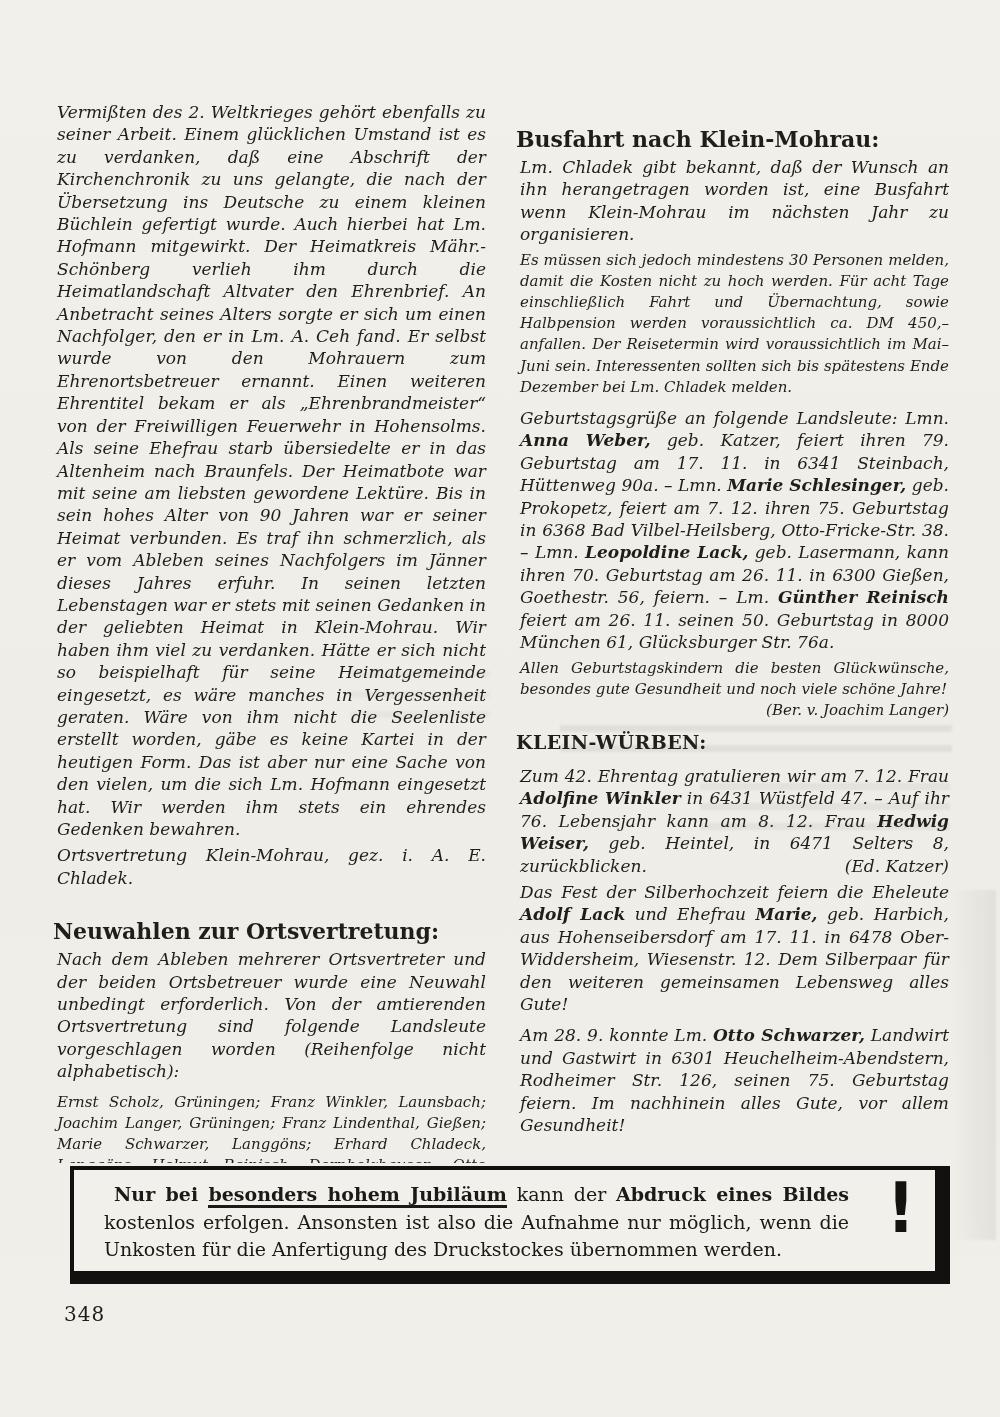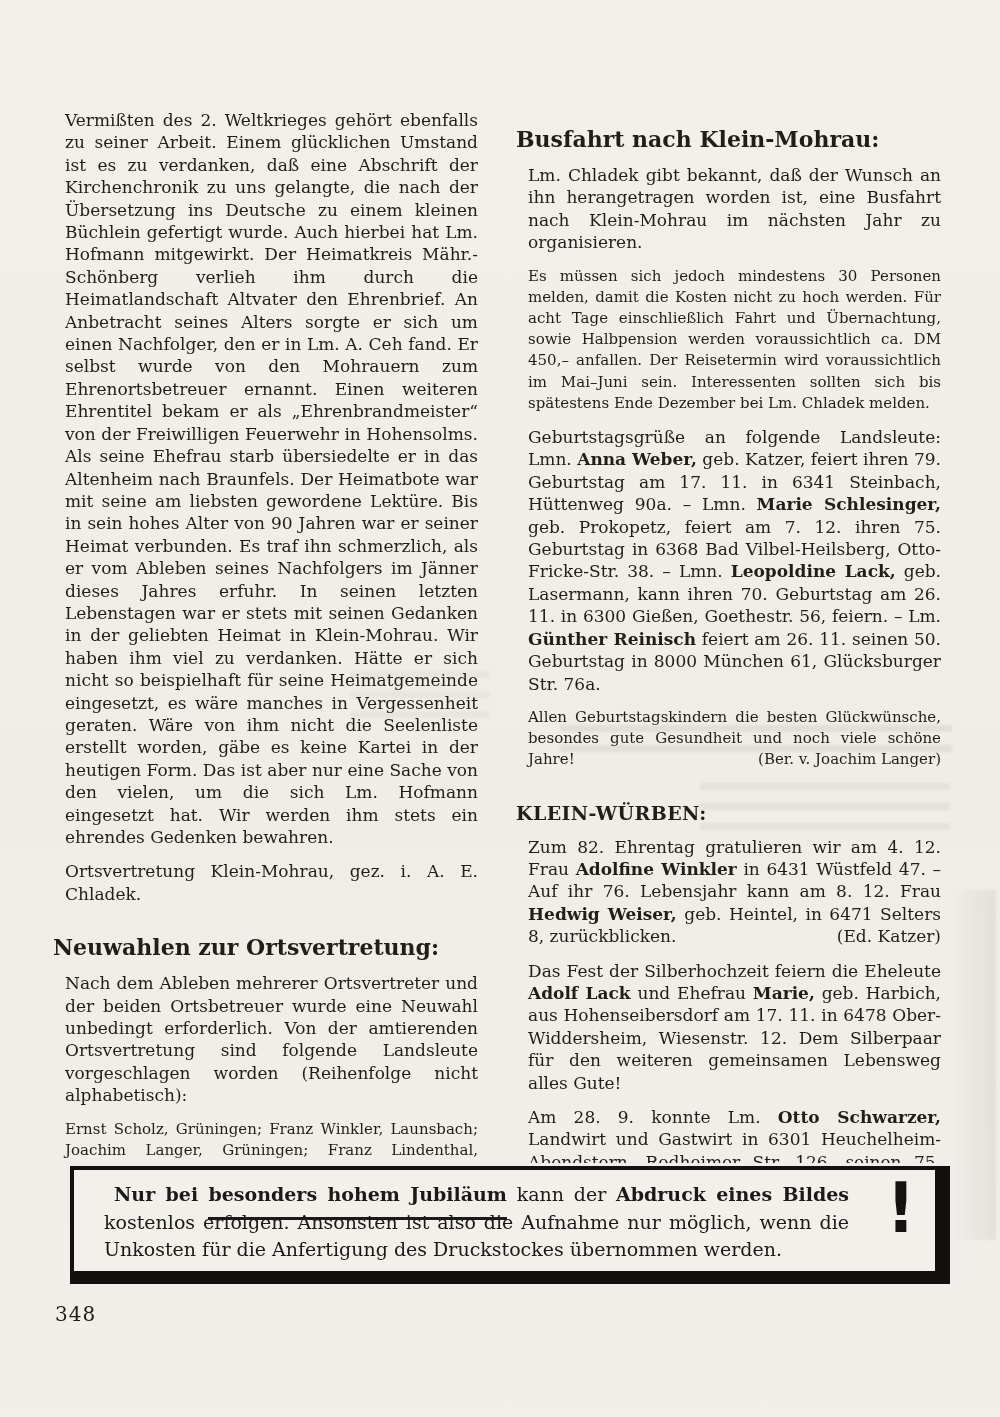--- a/index.html
+++ b/index.html
@@ -5,49 +5,49 @@
   html,body{margin:0;padding:0;background:#efeee8;}
   .page{
     position:relative;width:1000px;height:1417px;overflow:hidden;
     background:linear-gradient(180deg,#f1f0ea 0%,#eeede7 55%,#f0efe9 100%);
     font-family:"DejaVu Serif", serif;
     color:#211e1a;
   }
   .col{position:absolute;width:437px;overflow:hidden;}
   .col-left{left:53px;top:97px;height:1066px;}
   .col-right{left:516px;top:97px;height:1066px;}
-  .para{margin:12px;text-align:justify;hyphens:auto;-webkit-hyphens:auto;}
+  .para{margin:4px;text-align:justify;hyphens:auto;font-style:italic;-webkit-hyphens:auto;}
   .para + .para{margin-top:4px;}
   .para.large{font-size:17px;line-height:22.4px;}
   .para.small{font-size:15px;line-height:21.2px;}
   .gap-top-sm{margin-top:9px !important;}
   .heading{font-size:22px;font-weight:700;margin:29px 0 3px;}
   .heading-caps{font-size:19px;font-weight:700;margin:31px 0 12px;letter-spacing:.4px;}
   .b{font-weight:700;}
-  .u{border-bottom:3px solid currentColor;padding-bottom:12px;}
+  .u{border-bottom:3px solid currentColor;padding-bottom:0;}
   .sig{float:right;margin-left:14px;}
   .notice-box{
     position:absolute;left:70px;top:1166px;width:880px;height:118px;
     box-sizing:border-box;border-style:solid;border-color:#121110;
     border-width:4px 15px 13px 4px;
     background:#f1f0ea;
   }
   .notice-text{
     margin:0;padding:11px 86px 0 30px;
     font-size:19px;line-height:27.5px;text-align:justify;
     text-indent:10px;color:#1c1a16;
   }
   .notice-exclaim{
     position:absolute;right:20px;top:4px;
     font-family:"DejaVu Sans", sans-serif;
     font-size:62px;font-weight:700;color:#151310;
     transform:scaleY(1.12);transform-origin:top;
     line-height:1;
   }
-  .page-number{position:absolute;left:55px;top:1302px;font-size:20px;letter-spacing:1px;}
+  .page-number{position:absolute;left:64px;top:1302px;font-size:20px;letter-spacing:1px;}
   .ghost{position:absolute;pointer-events:none;}
   .ghost-lines{
     background:repeating-linear-gradient(180deg,rgba(0,0,0,0) 0 13px,rgba(95,85,72,.085) 13px 20px);
     filter:blur(1.2px);
   }
   .ghost-strip{
     background:linear-gradient(90deg,rgba(0,0,0,0),rgba(100,90,78,.09));
     filter:blur(1px);
   }
 </style>
@@ -59,26 +59,26 @@
   <div class="col col-left">
       <p class="para large"><span>Vermißten des 2. Weltkrieges gehört ebenfalls zu seiner Arbeit. Einem glücklichen Umstand ist es zu verdanken, daß eine Abschrift der Kirchenchronik zu uns gelangte, die nach der Übersetzung ins Deutsche zu einem kleinen Büchlein gefertigt wurde. Auch hierbei hat Lm. Hofmann mitgewirkt. Der Heimatkreis Mähr.-Schönberg verlieh ihm durch die Heimatlandschaft Altvater den Ehrenbrief. An Anbetracht seines Alters sorgte er sich um einen Nachfolger, den er in Lm. A. Ceh fand. Er selbst wurde von den Mohrauern zum Ehrenortsbetreuer ernannt. Einen weiteren Ehrentitel bekam er als „Ehrenbrandmeister“ von der Freiwilligen Feuerwehr in Hohensolms. Als seine Ehefrau starb übersiedelte er in das Altenheim nach Braunfels. Der Heimatbote war mit seine am liebsten gewordene Lektüre. Bis in sein hohes Alter von 90 Jahren war er seiner Heimat verbunden. Es traf ihn schmerzlich, als er vom Ableben seines Nachfolgers im Jänner dieses Jahres erfuhr. In seinen letzten Lebenstagen war er stets mit seinen Gedanken in der geliebten Heimat in Klein-Mohrau. Wir haben ihm viel zu verdanken. Hätte er sich nicht so beispielhaft für seine Heimatgemeinde eingesetzt, es wäre manches in Vergessenheit geraten. Wäre von ihm nicht die Seelenliste erstellt worden, gäbe es keine Kartei in der heutigen Form. Das ist aber nur eine Sache von den vielen, um die sich Lm. Hofmann eingesetzt hat. Wir werden ihm stets ein ehrendes Gedenken bewahren.</span></p>
       <p class="para large"><span>Ortsvertretung Klein-Mohrau, gez. i. A. E. Chladek.</span></p>
       <div class="heading">Neuwahlen zur Ortsvertretung:</div>
       <p class="para large"><span>Nach dem Ableben mehrerer Ortsvertreter und der beiden Ortsbetreuer wurde eine Neuwahl unbedingt erforderlich. Von der amtierenden Ortsvertretung sind folgende Landsleute vorgeschlagen worden (Reihenfolge nicht alphabetisch):</span></p>
       <p class="para small gap-top-sm"><span>Ernst Scholz, Grüningen; Franz Winkler, Launsbach; Joachim Langer, Grüningen; Franz Lindenthal, Gießen; Marie Schwarzer, Langgöns; Erhard Chladeck, Langgöns; Helmut Reinisch, Dornholzhausen; Otto Jäckel, Kirschhausen; Franz Weigel, Beihingen; Josef Winter, Kornwestheim; Otto Harbich, Beihingen; Franz Klar, Holzheim; Johanna Krause, geb. Weber, Haigerseelbach; Edeltraud Wilk, geb. Langer, Wöllstadt; Rudolf Weiser, Nauborn; Nelda Schmidt, Wissenbach; Gerlinde Bieck, geb. Schmidt, Bicken; Alfred Simon, Daubringen; Rudolf Simon, Wiesbaden; Willi Olbricht, Mainz. Alle vorgesehenen Personen wurden in offener Wahl von den anwesenden Besuchern des Heimattreffens einstimmig gewählt. Es ist ganz besonders zu erwähnen, daß in der Ortsvertretung auch Glasdörfl gut vertreten ist. In den nächsten Wochen werden</span></p>
     </div>
 
   <div class="col col-right">
       <div class="heading">Busfahrt nach Klein-Mohrau:</div>
-      <p class="para large"><span>Lm. Chladek gibt bekannt, daß der Wunsch an ihn herangetragen worden ist, eine Busfahrt nach Klein-Mohrau im nächsten Jahr zu organisieren.</span></p>
+      <p class="para large"><span>Lm. Chladek gibt bekannt, daß der Wunsch an ihn herangetragen worden ist, eine Busfahrt wenn Klein-Mohrau im nächsten Jahr zu organisieren.</span></p>
       <p class="para small"><span>Es müssen sich jedoch mindestens 30 Personen melden, damit die Kosten nicht zu hoch werden. Für acht Tage einschließlich Fahrt und Übernachtung, sowie Halbpension werden voraussichtlich ca. DM 450,– anfallen. Der Reisetermin wird voraussichtlich im Mai–Juni sein. Interessenten sollten sich bis spätestens Ende Dezember bei Lm. Chladek melden.</span></p>
       <p class="para large gap-top-sm"><span>Geburtstagsgrüße an folgende Landsleute: Lmn. </span><span class="b">Anna Weber,</span><span> geb. Katzer, feiert ihren 79. Geburtstag am 17. 11. in 6341 Steinbach, Hüttenweg 90a. – Lmn. </span><span class="b">Marie Schlesinger,</span><span> geb. Prokopetz, feiert am 7. 12. ihren 75. Geburtstag in 6368 Bad Vilbel-Heilsberg, Otto-Fricke-Str. 38. – Lmn. </span><span class="b">Leopoldine Lack,</span><span> geb. Lasermann, kann ihren 70. Geburtstag am 26. 11. in 6300 Gießen, Goethestr. 56, feiern. – Lm. </span><span class="b">Günther Reinisch</span><span> feiert am 26. 11. seinen 50. Geburtstag in 8000 München 61, Glücksburger Str. 76a.</span></p>
       <p class="para small"><span>Allen Geburtstagskindern die besten Glückwünsche, besondes gute Gesundheit und noch viele schöne Jahre!</span><span class="sig">(Ber. v. Joachim Langer)</span></p>
       <div class="heading-caps">KLEIN-WÜRBEN:</div>
-      <p class="para large"><span>Zum 82. Ehrentag gratulieren wir am 4. 12. Frau </span><span class="b">Adolfine Winkler</span><span> in 6431 Wüstfeld 47. – Auf ihr 76. Lebensjahr kann am 8. 12. Frau </span><span class="b">Hedwig Weiser,</span><span> geb. Heintel, in 6471 Selters 8, zurückblicken.</span><span class="sig">(Ed. Katzer)</span></p>
+      <p class="para large"><span>Zum 42. Ehrentag gratulieren wir am 7. 12. Frau </span><span class="b">Adolfine Winkler</span><span> in 6431 Wüstfeld 47. – Auf ihr 76. Lebensjahr kann am 8. 12. Frau </span><span class="b">Hedwig Weiser,</span><span> geb. Heintel, in 6471 Selters 8, zurückblicken.</span><span class="sig">(Ed. Katzer)</span></p>
       <p class="para large"><span>Das Fest der Silberhochzeit feiern die Eheleute </span><span class="b">Adolf Lack</span><span> und Ehefrau </span><span class="b">Marie,</span><span> geb. Harbich, aus Hohenseibersdorf am 17. 11. in 6478 Ober-Widdersheim, Wiesenstr. 12. Dem Silberpaar für den weiteren gemeinsamen Lebensweg alles Gute!</span></p>
       <p class="para large gap-top-sm"><span>Am 28. 9. konnte Lm. </span><span class="b">Otto Schwarzer,</span><span> Landwirt und Gastwirt in 6301 Heuchelheim-Abendstern, Rodheimer Str. 126, seinen 75. Geburtstag feiern. Im nachhinein alles Gute, vor allem Gesundheit!</span></p>
     </div>
 
   <div class="ghost ghost-lines" style="left:560px;top:712px;width:392px;height:52px;"></div>
   <div class="ghost ghost-lines" style="left:700px;top:770px;width:250px;height:70px;opacity:.8;"></div>
   <div class="ghost ghost-lines" style="left:350px;top:658px;width:140px;height:62px;opacity:.55;"></div>
   <div class="ghost ghost-strip" style="left:952px;top:890px;width:44px;height:350px;"></div>
 
   <div class="notice-box">

